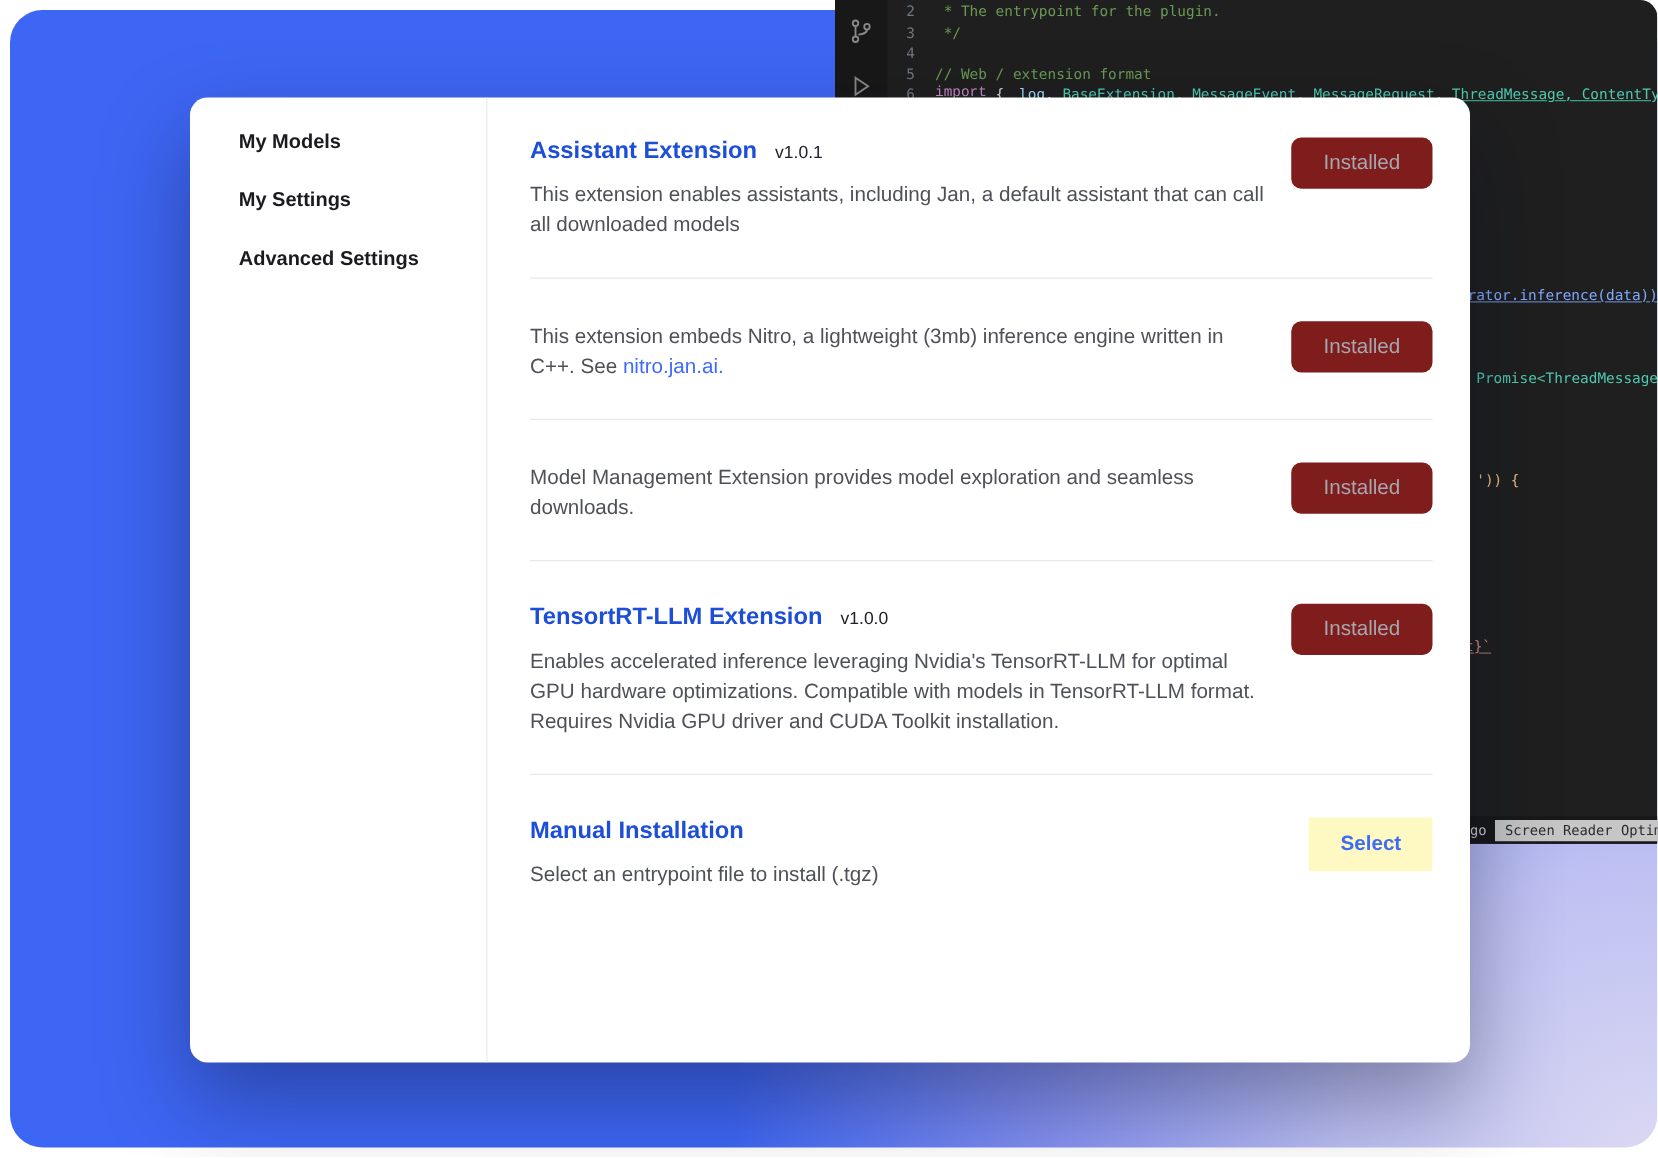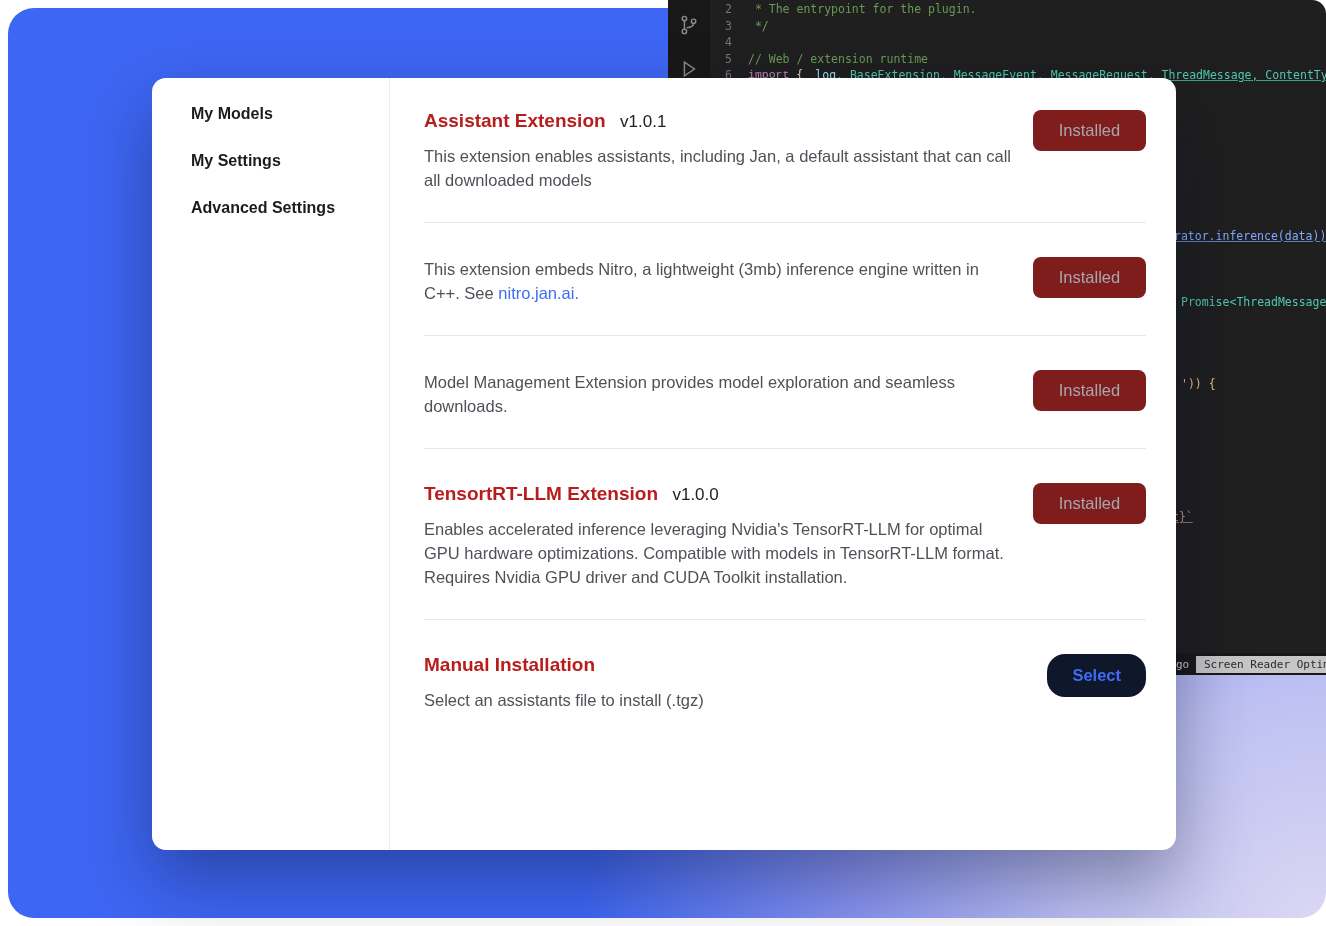--- a/index.html
+++ b/index.html
@@ -98,33 +98,33 @@
     padding: 30px 30px 0 34px;
     overflow: hidden;
   }
   .section {
     display: flex; justify-content: space-between; align-items: flex-start;
     padding: 2px 0 30px;
   }
   .divider { border-top: 1px solid #e8e8eb; margin-bottom: 32px; }
   .sec-text { max-width: 588px; }
   .sec-title-row { margin-bottom: 12px; }
-  .sec-name { font-size: 19px; font-weight: 700; color: #b91c1c; }
-  .sec-version { font-size: 17px; font-weight: 400; color: #202127; margin-left: 10px; }
+  .sec-name { font-size: 19px; font-weight: 700; color: #1d4ed8; }
+  .sec-version { font-size: 14px; font-weight: 400; color: #202127; margin-left: 10px; }
   .sec-desc { font-size: 16.5px; line-height: 24px; color: #4f5158; }
   .link { color: #3e6cf6; cursor: pointer; }
   .btn {
     border: none; border-radius: 8px;
     font-family: "Liberation Sans", sans-serif;
     font-size: 16.5px;
     padding: 11px 22px;
     flex: 0 0 auto;
   }
   .btn-installed { background: #7f1d1d; color: #a6a6ae; font-weight: 500; min-width: 113px; }
-  .btn-select { background: #0f172a; color: #3e6cf6; font-weight: 700; border-radius: 18px; padding: 12px 25px; cursor: pointer; }
+  .btn-select { background: #fef9c3; color: #3e6cf6; font-weight: 700; border-radius: 2px; padding: 12px 25px; cursor: pointer; }
 </style>
 </head>
 <body>
 
 <div class="canvas">
 
   <div class="wallpaper"></div>
 
   <div class="editor">
     <div class="activity-bar">
@@ -151,21 +151,21 @@
       <div class="code-row">
         <span class="lnum">3</span>
         <span class="tok-comment"> */</span>
       </div>
       <div class="code-row">
         <span class="lnum">4</span>
         <span class="tok-plain"></span>
       </div>
       <div class="code-row">
         <span class="lnum">5</span>
-        <span class="tok-comment">// Web / extension runtime</span>
+        <span class="tok-comment">// Web / extension format</span>
       </div>
       <div class="code-row">
         <span class="lnum">6</span>
         <span class="tok-keyword">import</span>
         <span class="tok-plain"> {</span>
         <span class="tok-var">log</span>
         <span class="tok-plain">, </span>
         <span class="tok-type">BaseExtension, MessageEvent, MessageRequest, ThreadMessage, ContentType</span>
       </div>
     </div>
@@ -232,21 +232,21 @@
         <button class="btn btn-installed">Installed</button>
       </div>
 
       <div class="divider"></div>
 
       <div class="section">
         <div class="sec-text">
           <div class="sec-title-row">
             <span class="sec-name">Manual Installation</span>
           </div>
-          <div class="sec-desc">Select an assistants file to install (.tgz)</div>
+          <div class="sec-desc">Select an entrypoint file to install (.tgz)</div>
         </div>
         <button class="btn btn-select">Select</button>
       </div>
 
     </div>
   </div>
 
 </div>
 
 </body></html>

